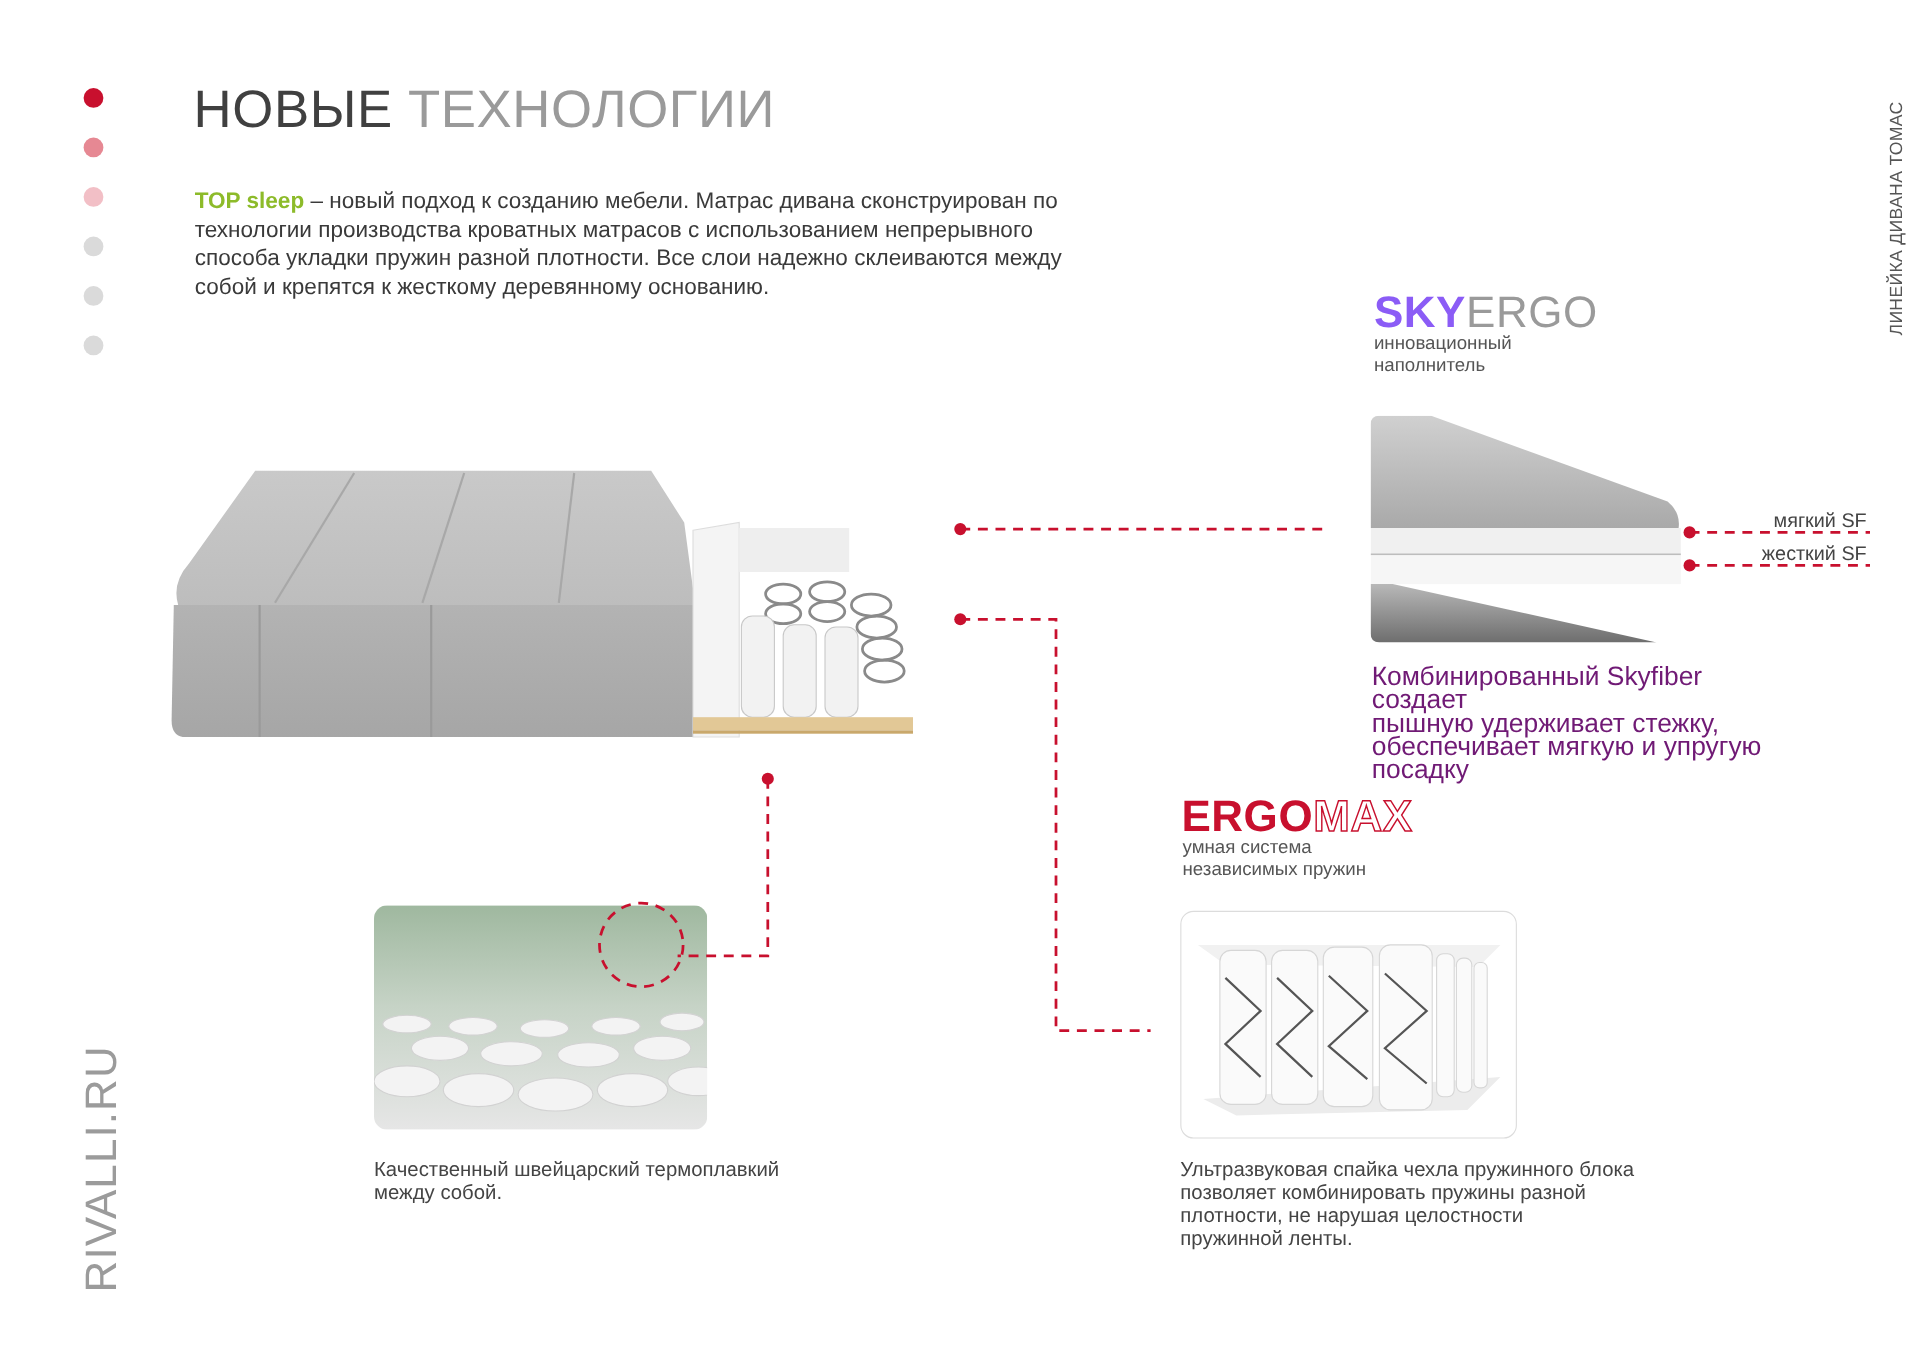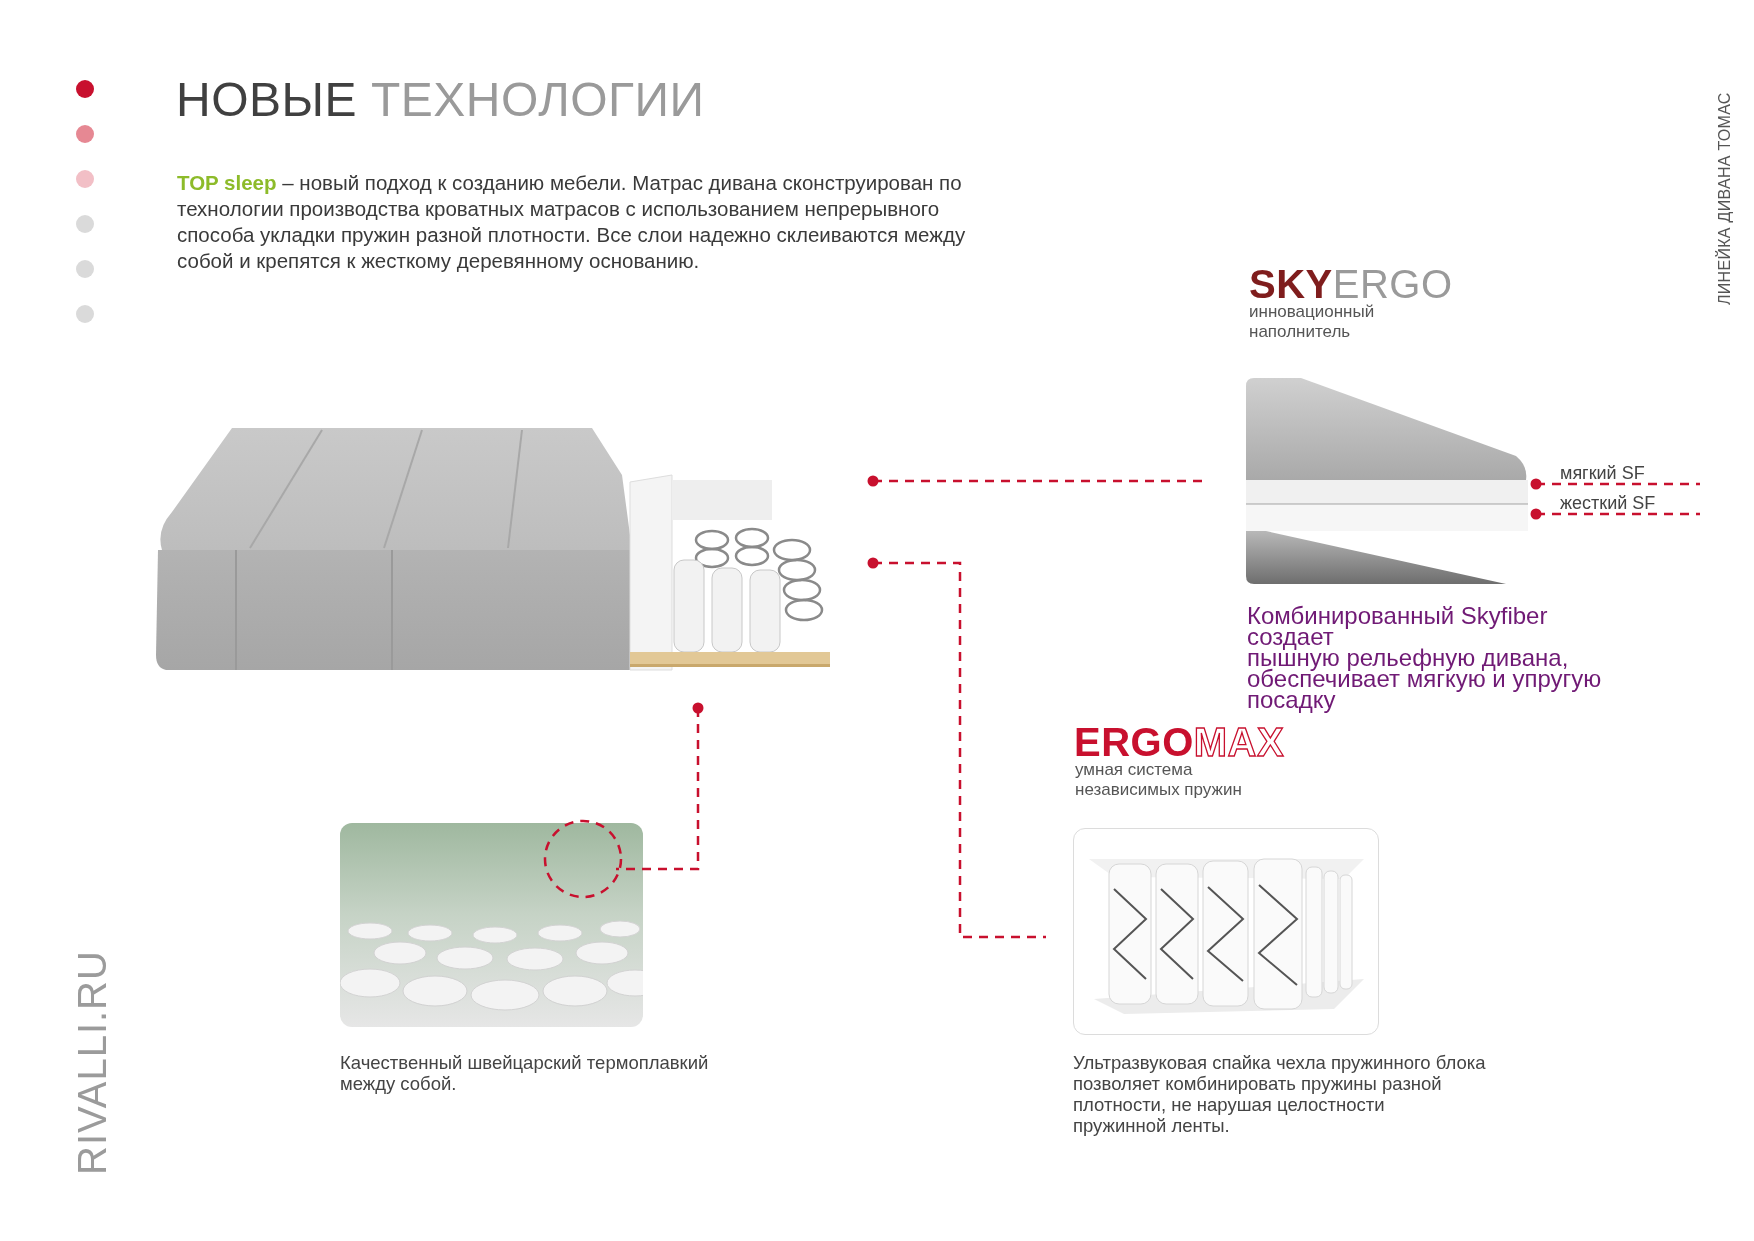--- a/index.html
+++ b/index.html
@@ -21,26 +21,26 @@
 
   
   .vside { left:1730px; top:90px; transform-origin:0 0; transform:rotate(-90deg) translate(-215px,-14px); font-size:16px; color:#555; white-space:nowrap; letter-spacing:0.3px; }
   .site { left:70px; top:1175px; transform-origin:0 0; transform:rotate(-90deg); font-size:40px; color:#9b9b9b; white-space:nowrap; letter-spacing:1px; font-weight:300; }
 
   
   .sofa { left:152px; top:420px; width:720px; height:260px; }
 
   
   .sky-head { left:1249px; top:262px; font-size:40px; font-weight:700; white-space:nowrap; letter-spacing:0.5px; }
-  .sky-head .a { color:#7f1d1d; }
+  .sky-head .a { color:#8b5cf6; }
   .sky-head .b { color:#9a9a9a; font-weight:400; }
   .sub { font-size:17px; line-height:20px; color:#555; }
   .sky-sub { left:1249px; top:302px; }
   .sky-img { left:1246px; top:378px; width:290px; height:206px; }
-  .layer-lbl { font-size:18px; color:#444; white-space:nowrap; }
+  .layer-lbl { font-size:18px; color:#444; white-space:nowrap; text-align:right; }
   .sky-desc { left:1247px; top:605px; width:380px; font-size:24px; line-height:21px; color:#701a75; }
 
   
   .ergo-head { left:1074px; top:720px; font-size:40px; font-weight:700; white-space:nowrap; letter-spacing:0.5px; }
   .ergo-head .a { color:#c8102e; }
   .ergo-head .b { color:#fff; -webkit-text-stroke:1.3px #c8102e; }
   .ergo-sub { left:1075px; top:760px; }
   .ergo-img { left:1073px; top:828px; width:304px; height:205px; border:1px solid #dcdcdc; border-radius:12px; background:#fff; overflow:hidden; }
   .ergo-desc { left:1073px; top:1052px; width:460px; font-size:18.5px; line-height:21px; color:#444; }
 
@@ -138,21 +138,21 @@
   <path d="M8,0 L55,0 L270,78 Q282,88 280,102 L0,102 L0,8 Q0,0 8,0 Z" fill="url(#skyTop)"></path>
   <rect x="0" y="102" width="282" height="24" fill="#f0f0f0"></rect>
   <line x1="0" y1="126" x2="282" y2="126" stroke="#bdbdbd" stroke-width="1.5"></line>
   <rect x="0" y="127" width="282" height="26" fill="#f6f6f6"></rect>
   <path d="M0,153 L20,153 L260,206 L8,206 Q0,206 0,198 Z" fill="url(#skyBot)"></path>
 </svg>
 <div class="abs layer-lbl" style="left:1560px; top:463px; width:137px;">мягкий SF</div>
 <div class="abs layer-lbl" style="left:1560px; top:493px; width:137px;">жесткий SF</div>
 <div class="abs sky-desc">
   <div>Комбинированный Skyfiber создает</div>
-  <div>пышную рельефную дивана,</div>
+  <div>пышную удерживает стежку,</div>
   <div>обеспечивает мягкую и упругую посадку</div>
 </div>
 
 <div class="abs ergo-head">
   <span class="a">ERGO</span><span class="b">MAX</span>
 </div>
 <div class="abs sub ergo-sub">
   <div>умная система</div>
   <div>независимых пружин</div>
 </div>

